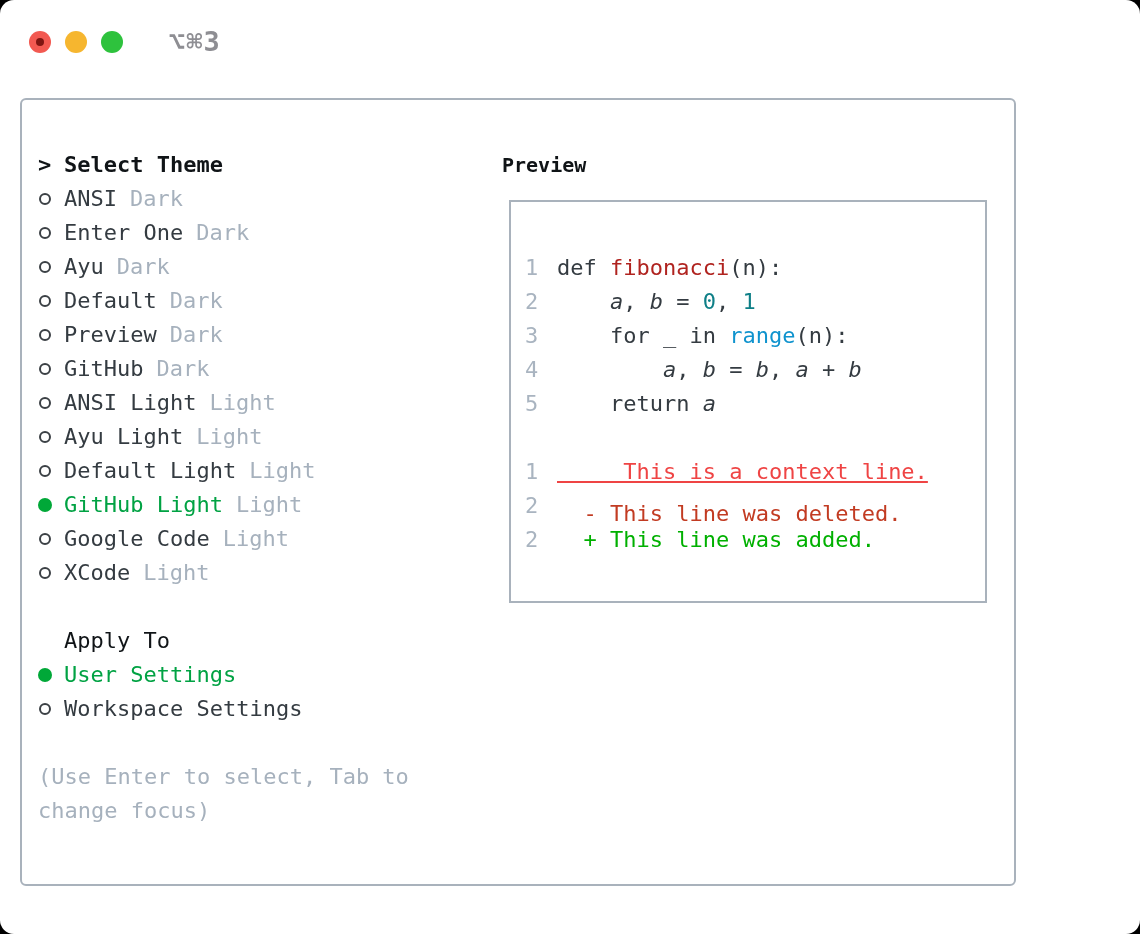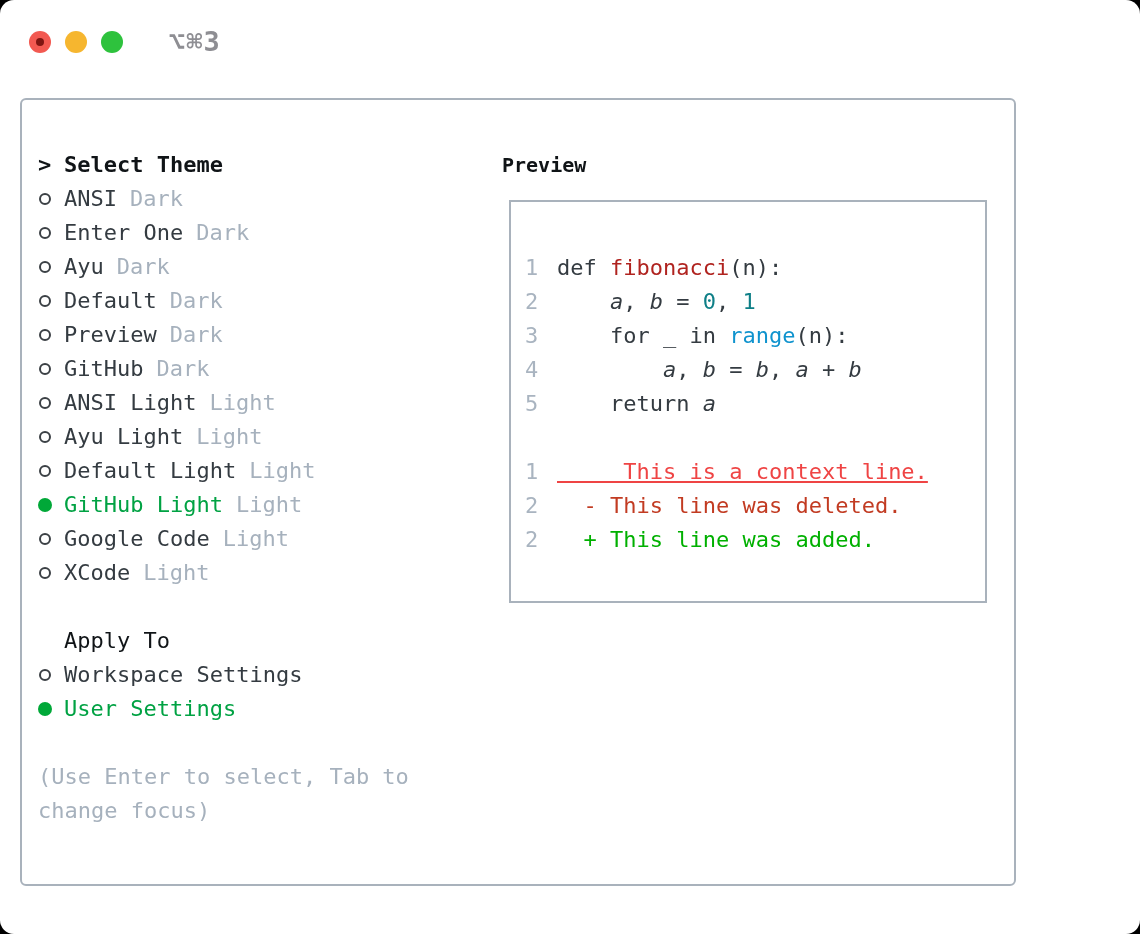--- a/index.html
+++ b/index.html
@@ -93,21 +93,21 @@
     display: flex; height: 34px; line-height: 34px;
     font-size: 22px; white-space: pre;
   }
   .ln { width: 13px; flex: 0 0 13px; margin-right: 19px; text-align: right; color: #a9b4c0; }
   .p   { color: #343b41; }
   .fn  { color: #b0231f; }
   .num { color: #0e7f87; }
   .blu { color: #0f93ce; }
   .var { color: #343b41; font-style: italic; }
   .ctx { color: #ef4444; text-decoration: underline; }
-  .del { color: #c23b22; }
+  .del { color: #c23b22; margin-top: 8px; }
   .add { color: #00b000; }
 </style>
 </head>
 <body>
 
 <div class="window">
 
   <div class="titlebar">
     <button class="dot red"></button>
     <button class="dot yellow"></button>
@@ -137,22 +137,22 @@
           <div class="row"><span class="marker-col"><span class="circle"></span></span><span class="lab">Google Code</span><span class="tag">Light</span></div>
           <div class="row"><span class="marker-col"><span class="circle"></span></span><span class="lab">XCode</span><span class="tag">Light</span></div>
         </div>
 
       <div class="row apply-hdr">
         <span class="marker-col"></span>
         <span class="lab">Apply To</span>
       </div>
 
       <div id="apply-list">
+          <div class="row sel"><span class="marker-col"><span class="circle filled"></span></span><span class="lab">User Settings</span></div>
           <div class="row"><span class="marker-col"><span class="circle"></span></span><span class="lab">Workspace Settings</span></div>
-          <div class="row sel"><span class="marker-col"><span class="circle filled"></span></span><span class="lab">User Settings</span></div>
         </div>
 
       <div class="help"><span>(Use Enter to select, Tab to</span><br><span>change focus)</span></div>
     </div>
 
     <div class="preview-title">Preview</div>
 
     <div class="preview-box" id="preview-box">
         <div class="code-row"><span class="ln">1</span><span class="p">def </span><span class="fn">fibonacci</span><span class="p">(n):</span></div>
         <div class="code-row"><span class="ln">2</span><span class="p">    </span><span class="var">a</span><span class="p">, </span><span class="var">b</span><span class="p"> = </span><span class="num">0</span><span class="p">, </span><span class="num">1</span></div>

